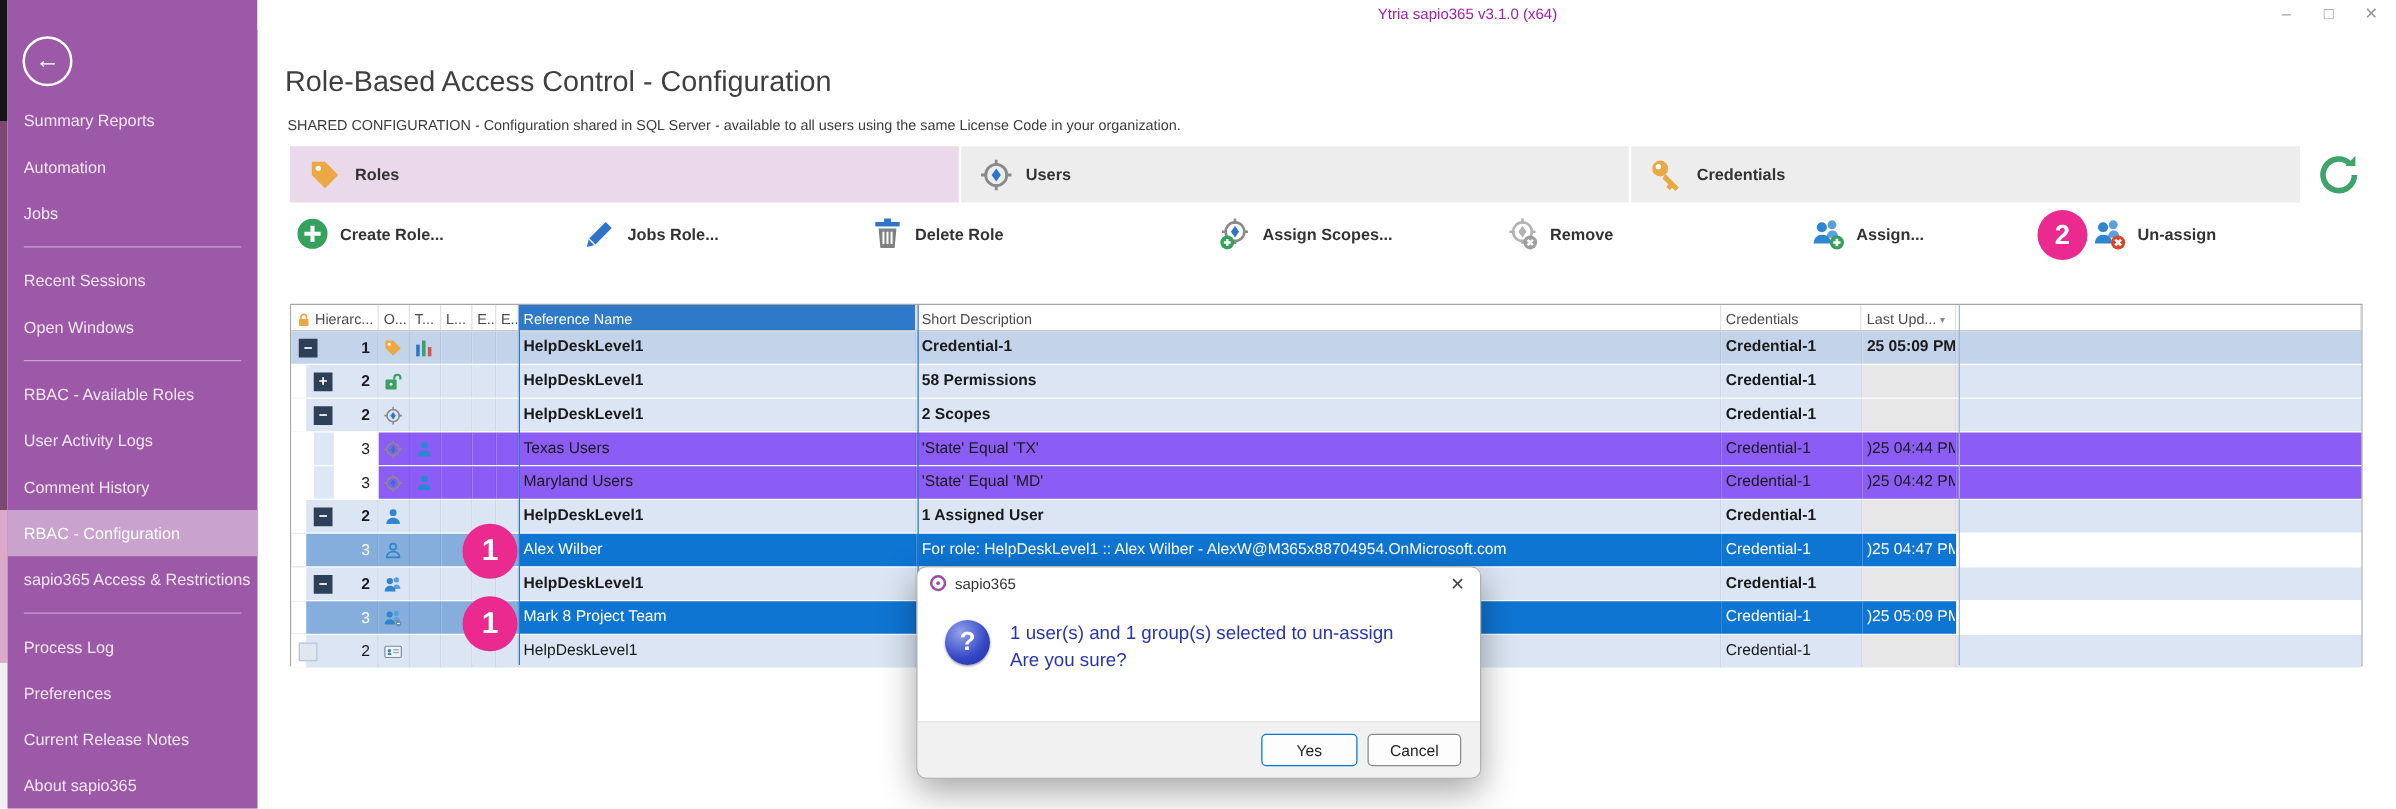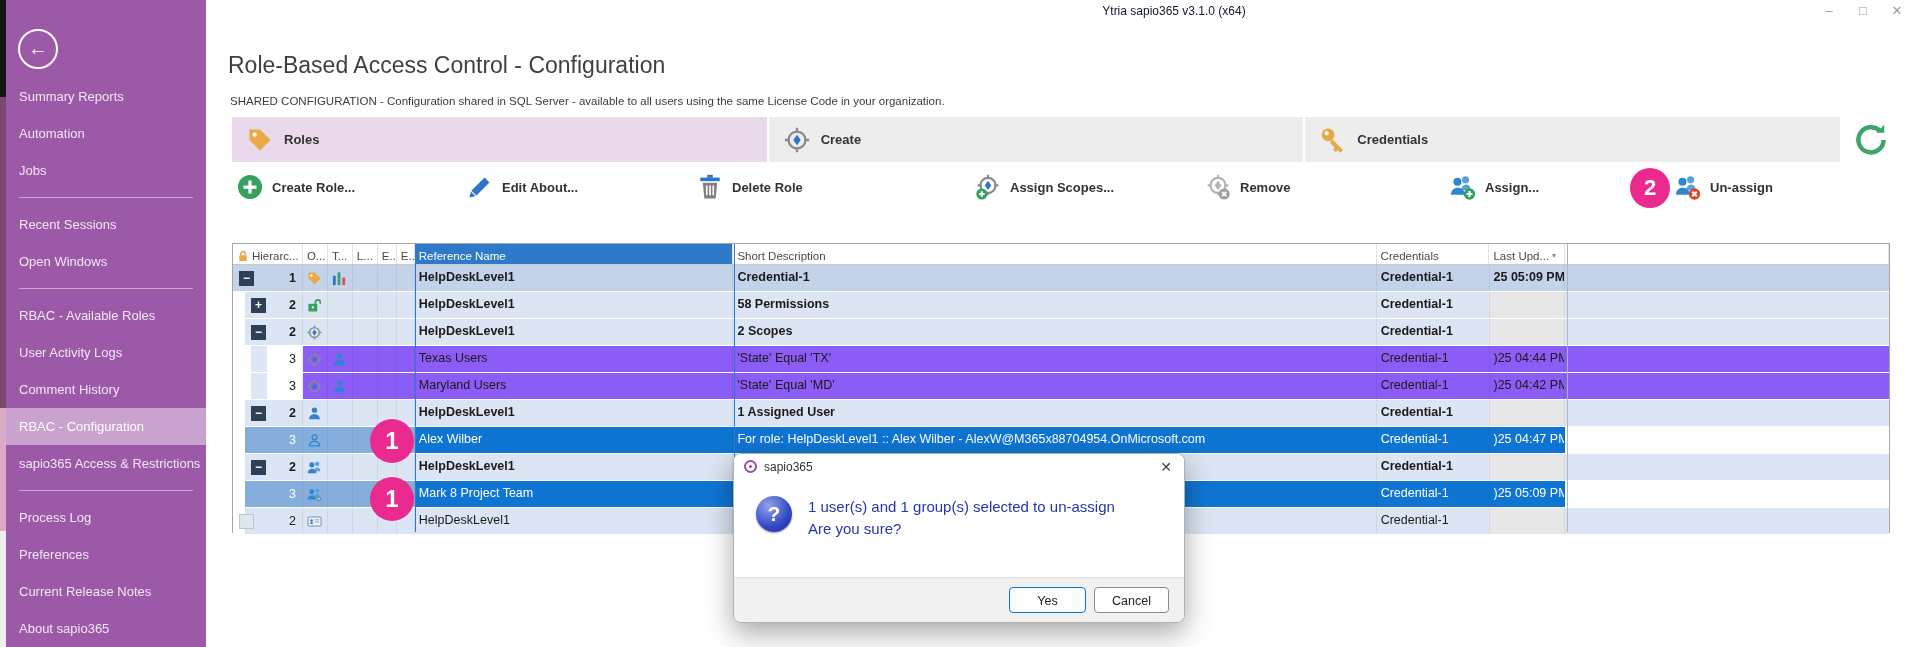--- a/index.html
+++ b/index.html
@@ -14,21 +14,21 @@
   .sidebar{position:absolute;left:6px;top:0;width:200px;height:647px;background:#9c59a7;color:#f4eaf6;}
   .back-btn{position:absolute;left:12px;top:29px;width:36px;height:36px;border:2px solid #fff;border-radius:50%;
     color:#fff;font-size:20px;line-height:34px;text-align:center;cursor:pointer;}
   .nav{position:absolute;left:0;top:78px;width:100%;}
   .nav-item{height:37px;line-height:37px;padding-left:13px;font-size:13px;color:#f2e6f4;cursor:pointer;white-space:nowrap;}
   .nav-item.active{background:#c9a2ce;color:#fff;}
   .nav-div{height:1px;background:rgba(255,255,255,.45);margin:8px 13px 8px 13px;}
 
   
   .titlebar{position:absolute;left:206px;top:0;right:0;height:24px;background:#fff;}
-  .win-title{position:absolute;left:968px;top:4px;transform:translateX(-50%);font-size:12px;color:#0f172a;}
+  .win-title{position:absolute;left:968px;top:4px;transform:translateX(-50%);font-size:12px;color:#a21caf;}
   .win-controls{position:absolute;right:10px;top:2px;display:flex;gap:14px;}
   .win-btn{width:20px;height:18px;color:#9a9a9a;font-size:13px;text-align:center;line-height:18px;cursor:pointer;}
 
   
   .page-title{position:absolute;left:228px;top:52px;font-size:23px;color:#3f3f3f;}
   .page-subtitle{position:absolute;left:230px;top:95px;font-size:11.5px;color:#3c3c3c;}
 
   
   .tabs{position:absolute;left:232px;top:117px;width:1608px;height:45px;display:flex;gap:2px;}
   .tab{flex:1;display:flex;align-items:center;background:#ededed;cursor:pointer;}
@@ -154,21 +154,21 @@
       <div class="tab">
         <span class="ticon">
           <span class="icon" style="height: 26px; width: 26px; display: inline-flex;">
             <svg viewBox="0 0 16 16" width="26" height="26">
               <circle cx="8" cy="8" r="5.2" fill="none" stroke="#8a8a8a" stroke-width="1.4"></circle>
               <path d="M8 .5v3M8 12.5v3M.5 8h3M12.5 8h3" stroke="#8a8a8a" stroke-width="1.4"></path>
               <path d="M8 4.8l2.3 3.2L8 11.2 5.7 8z" fill="#2e75c9"></path>
             </svg>
           </span>
         </span>
-        <span class="tlabel">Create</span>
+        <span class="tlabel">Users</span>
       </div>
       <div class="tab">
         <span class="ticon">
           <span class="icon" style="height: 26px; width: 26px; display: inline-flex;">
             <svg viewBox="0 0 16 16" width="26" height="26">
               <circle cx="5" cy="4.8" r="3.9" fill="#e8a843"></circle>
               <circle cx="4.1" cy="3.9" r="1.3" fill="#fff"></circle>
               <path d="M7.4 7.4l6.8 6.8-1.7 1.7-1.6-1.6-1.2 1.2-1.6-1.6.9-1.3-2.8-2.8z" fill="#e8a843"></path>
             </svg>
           </span>
@@ -193,21 +193,21 @@
         </span>
         <span class="tl">Create Role...</span>
       </div>
       <div class="tool-item" style="left: 235px;">
         <span class="icon" style="height: 26px; width: 26px; display: inline-flex;">
           <svg viewBox="0 0 16 16" width="26" height="26">
             <path d="M1.5 14.5l1-4 8.3-8.3 3 3-8.3 8.3z" fill="#2e75c9"></path>
             <path d="M2.5 10.5l3 3" stroke="#fff" stroke-width=".7"></path>
           </svg>
         </span>
-        <span class="tl">Edit About...</span>
+        <span class="tl">Jobs Role...</span>
       </div>
       <div class="tool-item" style="left: 465px;">
         <span class="icon" style="height: 26px; width: 26px; display: inline-flex;">
           <svg viewBox="0 0 16 16" width="26" height="26">
             <rect x="6.3" y="0.5" width="3.4" height="1.8" fill="#2e75c9"></rect>
             <rect x="2" y="2.2" width="12" height="2.2" fill="#2e75c9"></rect>
             <path d="M3.6 5.4h8.8l-.9 9.6H4.5z" fill="#808080"></path>
             <path d="M6 7v6M8 7v6M10 7v6" stroke="#fff" stroke-width="1"></path>
           </svg>
         </span>

